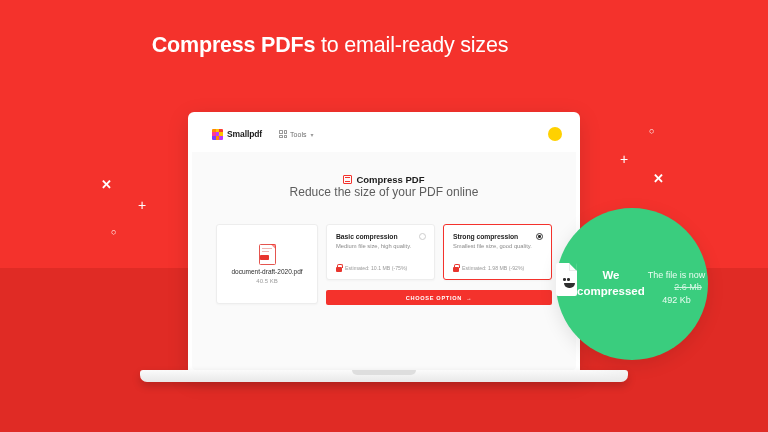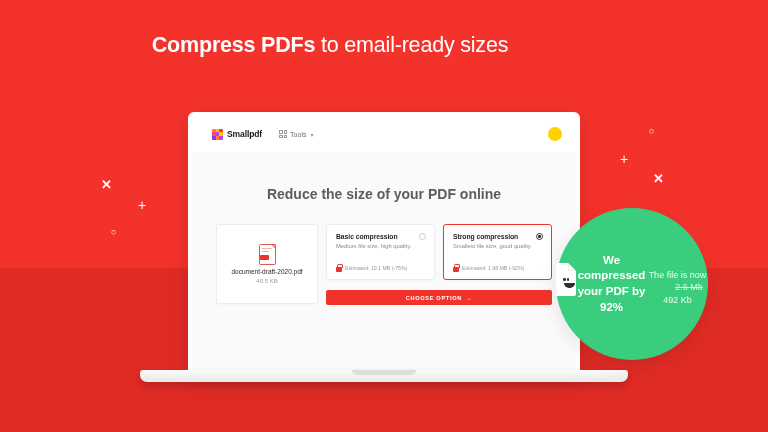--- a/index.html
+++ b/index.html
@@ -62,21 +62,21 @@
   .caret{font-size:6px;color:#9a9a9a;margin-left:1px;}
   .avatar{position:absolute;right:14px;top:11px;width:14px;height:14px;border-radius:50%;background:#FFD100;}
 
   .canvas{position:absolute;left:0;top:36px;width:384px;height:218px;background:#fafafa;}
 
   .tool-head{position:absolute;left:0;top:22px;width:384px;text-align:center;}
   .tool-title{display:flex;align-items:center;justify-content:center;gap:4px;font-size:9.5px;font-weight:700;color:#1c1c1c;}
   .compress-ico{width:9px;height:9px;position:relative;display:inline-block;}
   .compress-ico:before{content:"";position:absolute;inset:0;border:1.1px solid #F4322C;border-radius:1px;}
   .compress-ico:after{content:"";position:absolute;left:2px;top:2px;right:2px;bottom:2px;border-top:1.1px solid #F4322C;border-bottom:1.1px solid #F4322C;}
-  .tool-sub{margin-top:12px;font-size:14px;color:#5d5d5d;font-weight:bold;}
+  .tool-sub{margin-top:0;font-size:12px;color:#5d5d5d;}
 
   .cards{position:absolute;left:24px;top:72px;width:336px;}
   .row{display:flex;gap:8px;align-items:stretch;}
 
   .file-card{
     width:100px;height:78px;background:#ffffff;border:1px solid #ededed;border-radius:3px;
     display:flex;flex-direction:column;align-items:center;justify-content:center;gap:3px;
     box-shadow:0 1px 2px rgba(0,0,0,.03);
   }
   .pdf-ico{width:17px;height:21px;position:relative;}
@@ -179,20 +179,24 @@
               <i></i>
             </span>
           <span class="tools-label">Tools</span>
           <span class="caret">▾</span>
         </div>
         <div class="avatar"></div>
       </div>
 
       <div class="canvas">
         <div class="tool-head">
+          <div class="tool-title">
+            <span class="compress-ico"></span>
+            <span>Compress PDF</span>
+          </div>
           <div class="tool-sub">Reduce the size of your PDF online</div>
         </div>
 
         <div class="cards">
           <div class="row">
 
             <div class="file-card">
               <span class="pdf-ico">
                 <span class="page"></span>
                   <span class="ln ln1"></span>
@@ -248,21 +252,20 @@
     <span class="smile-doc">
       <span class="sheet"></span>
         <span class="corner"></span>
         <span class="corner2"></span>
       <span class="eye eye-l"></span>
         <span class="eye eye-r"></span>
         <span class="mouth"></span>
     </span>
     <div class="badge-title">
       <div>We compressed</div>
-      <div>your PDF by 92%</div>
     </div>
     <div class="badge-sub">
       <div>The file is now</div>
       <div>
         <span class="strike">2.6 Mb</span>
         <span>492 Kb</span>
       </div>
     </div>
   </div>
 </div>

